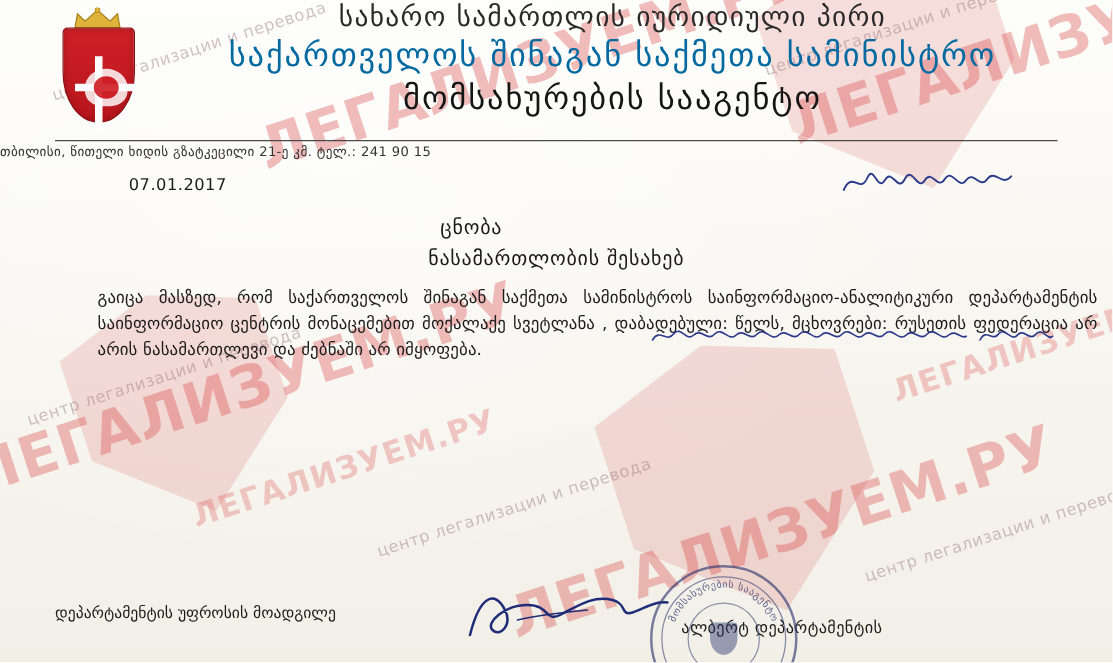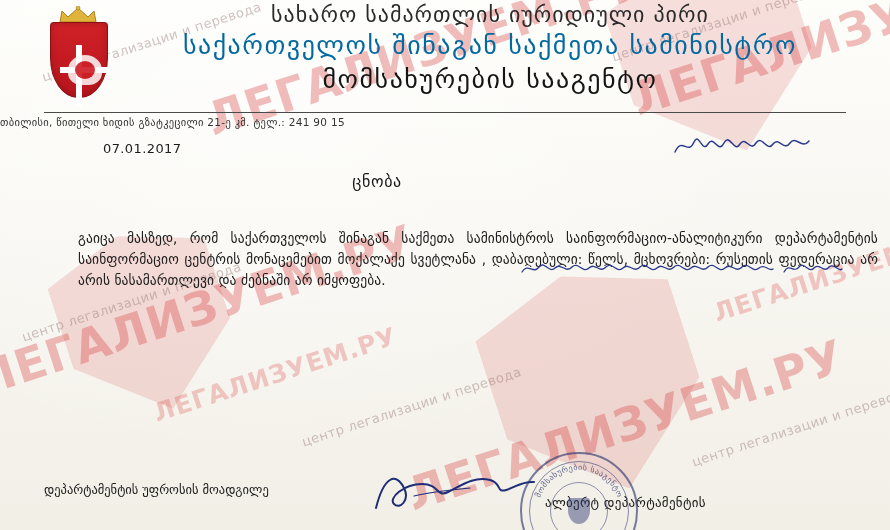--- a/index.html
+++ b/index.html
@@ -361,20 +361,21 @@
   </div>
   <div class="rule"></div>
   <div class="address">თბილისი, წითელი ხიდის გზატკეცილი 21-ე კმ. ტელ.:  241 90 15</div>
 
   <div class="date">07.01.2017</div>
   <svg class="top-scribble" viewBox="0 0 140 34">
     <path d="M3 24 C10 8, 16 28, 22 14 C27 3, 30 26, 36 16 C42 6, 46 27, 52 15 C58 4, 62 26, 68 16 C74 7, 78 25, 84 15 C90 6, 95 25, 101 16 C107 8, 112 24, 118 15 C124 7, 130 22, 137 13" fill="none" stroke="#2b3a8c" stroke-width="1.5" stroke-linecap="round"></path>
   </svg>
 
   <div class="doc-title">ცნობა</div>
+  <div class="doc-subtitle">ნასამართლობის შესახებ</div>
 
   <div class="body-text">გაიცა მასზედ, რომ საქართველოს შინაგან საქმეთა სამინისტროს  საინფორმაციო-ანალიტიკური დეპარტამენტის საინფორმაციო ცენტრის მონაცემებით მოქალაქე   სვეტლანა                                                          , დაბადებული:                  წელს, მცხოვრები: რუსეთის ფედერაცია  არ არის ნასამართლევი და ძებნაში არ იმყოფება.</div>
 
   <svg class="inline-scribble-1" viewBox="0 0 255 20">
     <path d="M2 14 C8 4, 13 17, 19 9 C25 2, 29 16, 35 10 C41 4, 46 16, 52 9 C58 3, 63 16, 69 10 C75 4, 80 16, 86 9 C92 3, 97 16, 103 10 C109 4, 114 16, 120 9 C126 3, 131 16, 137 10 C143 4, 148 16, 154 9 C160 3, 165 16, 171 10 C177 4, 182 16, 188 9 C194 3, 199 16, 205 10 C211 4, 216 16, 222 9 C228 3, 233 16, 239 10 C245 5, 249 14, 253 11" fill="none" stroke="#2b3a8c" stroke-width="1.3" stroke-linecap="round"></path>
   </svg>
   <svg class="inline-scribble-2" viewBox="0 0 62 20">
     <path d="M2 14 C7 4, 12 16, 17 9 C22 3, 27 16, 32 10 C37 4, 42 16, 47 9 C52 4, 57 15, 60 11" fill="none" stroke="#2b3a8c" stroke-width="1.3" stroke-linecap="round"></path>
   </svg>
 

